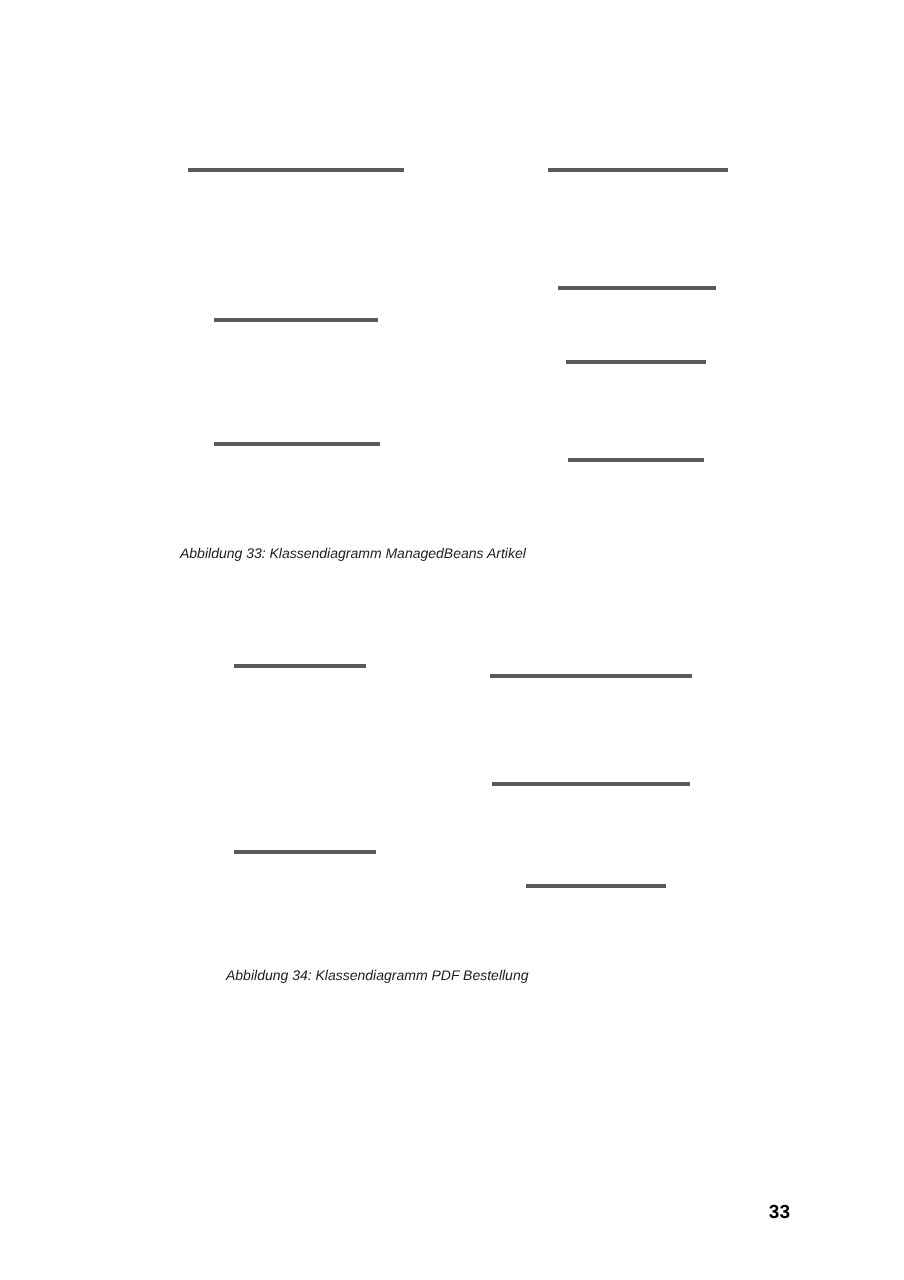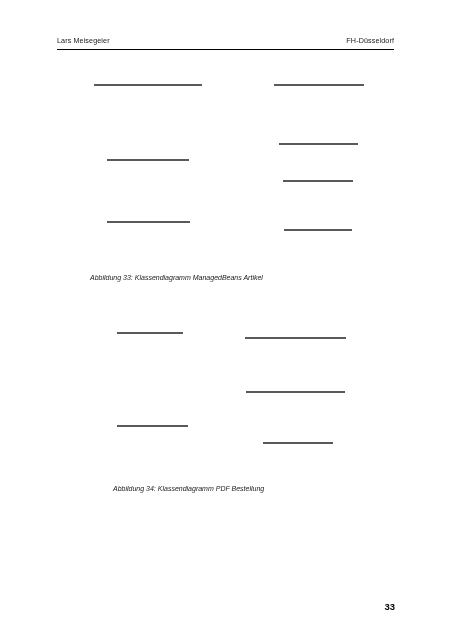--- a/index.html
+++ b/index.html
@@ -19,25 +19,20 @@
   .uml{position:absolute;}
   .cls{position:absolute;background:#fff;border:1px solid #5a5a5a;box-sizing:border-box;}
 
   .cap{position:absolute;font-size:7px;font-style:italic;color:#1a1a1a;white-space:nowrap;}
 </style>
 </head>
 <body>
 
 <div class="page">
 
-  <div class="hdr">
-    <div class="l">Lars Meisegeier</div>
-    <div class="r">FH-Düsseldorf</div>
-    <div class="rule"></div>
-  </div>
 
   <div class="pageno">33</div>
 
   <div class="cap" style="left:90px;top:274px;">Abbildung 33: Klassendiagramm ManagedBeans Artikel</div>
   <div class="cap" style="left:113px;top:485px;">Abbildung 34: Klassendiagramm PDF Bestellung</div>
 
   <div class="uml" id="fig33">
     <div class="cls" id="c-erstellen" style="left:94px;top:84px;width:108px;"></div>
     <div class="cls" id="c-selectitems" style="left:274px;top:84px;width:90px;"></div>
     <div class="cls" id="c-editieren" style="left:107px;top:159px;width:82px;"></div>

